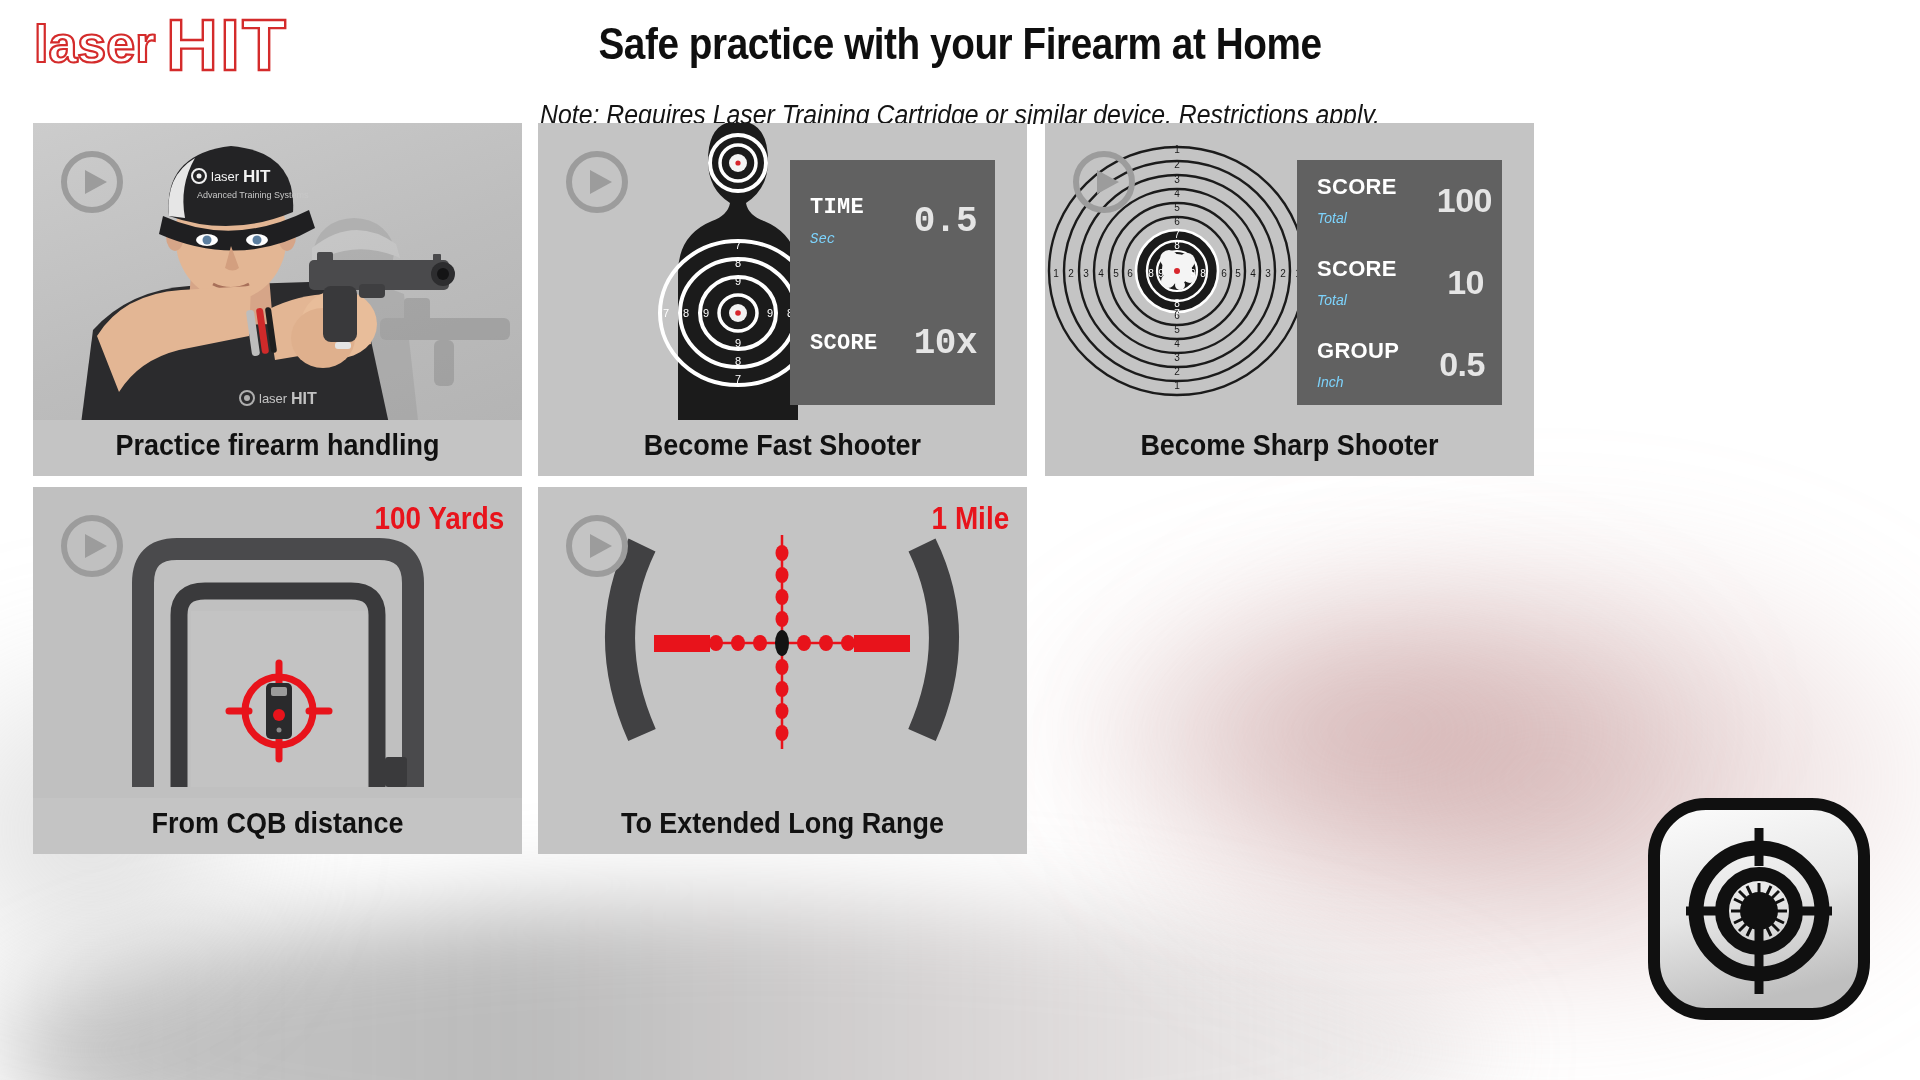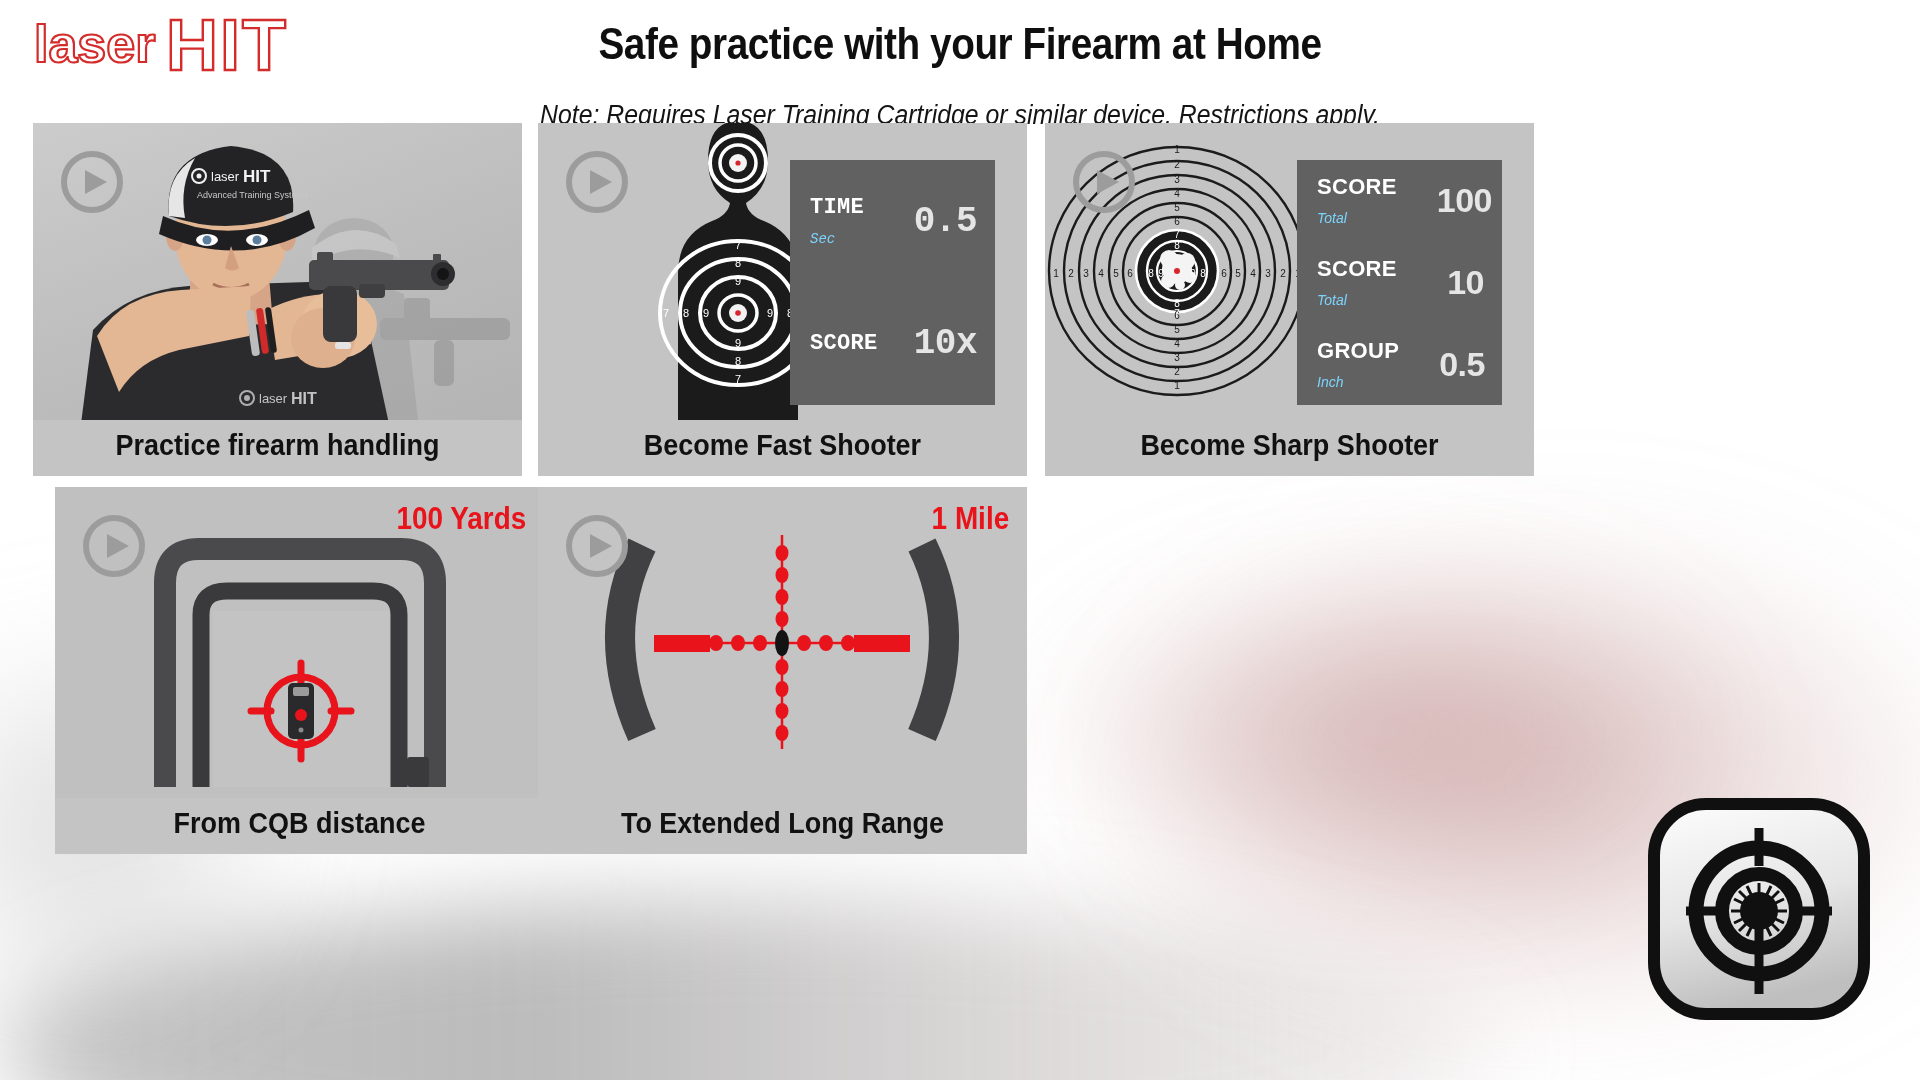--- a/index.html
+++ b/index.html
@@ -84,21 +84,21 @@
   
   #card1 { left:33px; top:123px; width:489px; height:353px; }
   .photo-bg { position:absolute; inset:0;
       background:linear-gradient(160deg,#cccccc,#bdbdbd 55%, #b4b4b4); }
   .ghost { position:absolute; right:8px; bottom:0; width:230px; height:230px; opacity:.30; }
   .shooter { position:absolute; left:38px; bottom:-4px; width:420px; height:300px; }
 
   
   #card2 { left:538px; top:123px; width:489px; height:353px; }
   #card3 { left:1045px; top:123px; width:489px; height:353px; }
-  #card4 { left:33px; top:487px; width:489px; height:367px;margin-left:22px; }
+  #card4 { left:33px; top:487px; width:489px; height:367px; }
   #card5 { left:538px; top:487px; width:489px; height:367px;text-decoration:underline; }
 
   .statpanel {
     position:absolute; background:#616161;
     display:flex; flex-direction:column; justify-content:center;
   }
   #card2 .statpanel { right:32px; top:37px; width:205px; height:245px;font-family:Liberation Mono, monospace; }
   #card3 .statpanel { right:32px; top:37px; width:205px; height:245px; }
 
   .statrow { display:flex; align-items:center; justify-content:space-between;

